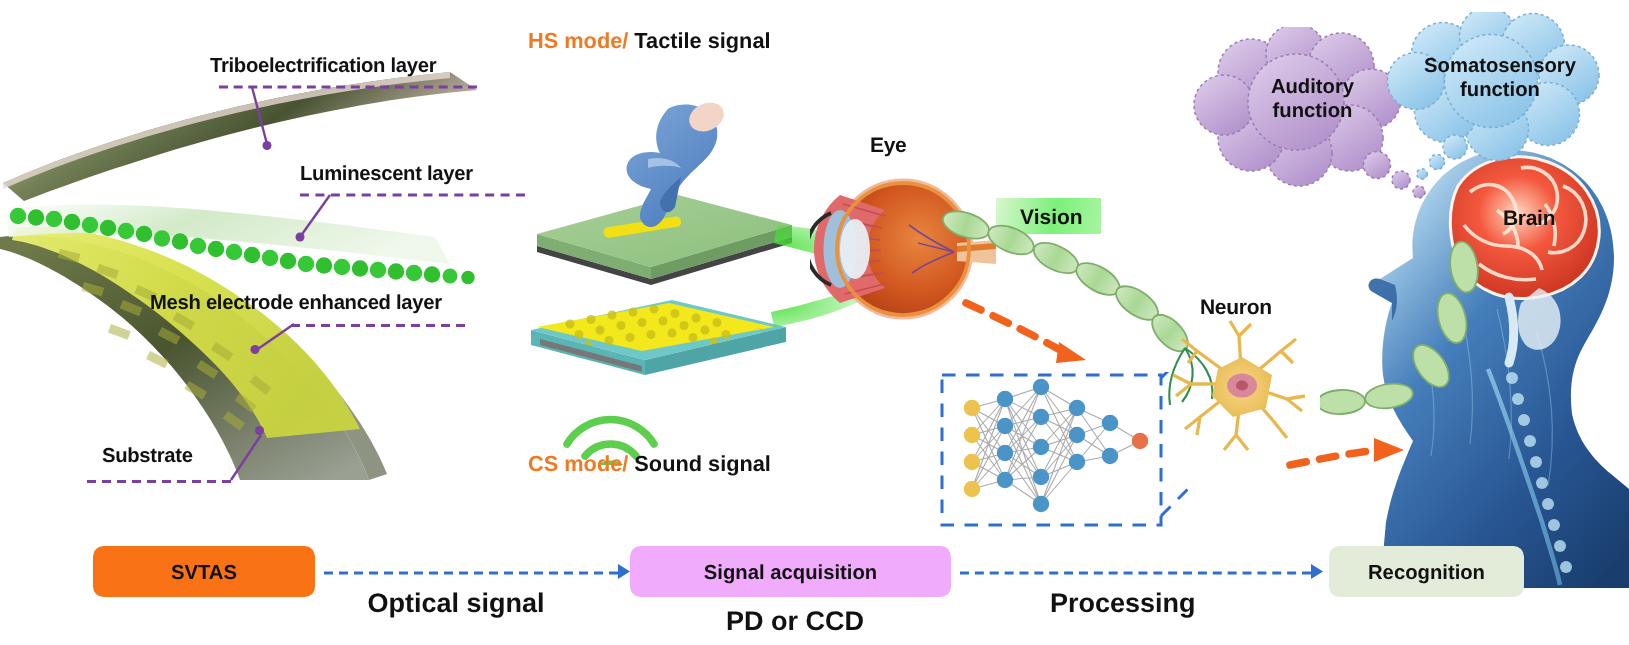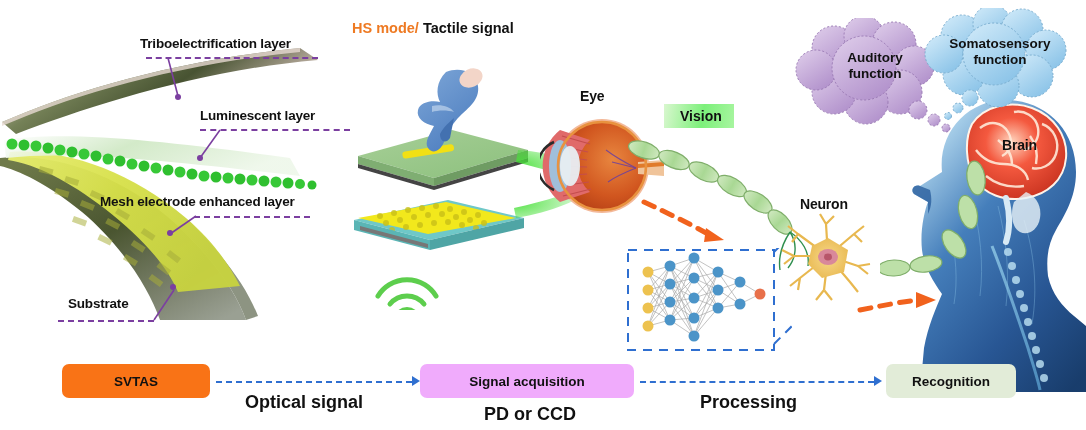--- a/index.html
+++ b/index.html
@@ -229,20 +229,24 @@
       <g fill="none" stroke="#4cc93a" stroke-width="5" stroke-linecap="round" opacity=".9">
         <path d="M38 96 A34 34 0 0 1 96 96"></path>
         <path d="M50 104 A22 22 0 0 1 84 104"></path>
         <path d="M60 112 A11 11 0 0 1 74 112"></path>
       </g>
     </g>
 
     <path d="M176 158 C212 152 240 140 258 126 C236 130 204 142 174 148 Z" fill="url(#beam)"></path>
   </svg>
 
+  <div class="abs mode" style="left:352px;top:302px;">
+    <span class="o">CS mode/</span>
+    <span class="b">Sound signal</span>
+  </div>
 
   <div class="abs lbl" style="left:580px;top:88px;font-size:14px;">Eye</div>
 
   <svg class="abs" style="left:540px;top:110px;width:130px;height:120px;" viewBox="0 0 130 120">
     <defs>
       <radialGradient id="sclera" cx="0.62" cy="0.42" r="0.7">
         <stop offset="0" stop-color="#e8863f"></stop>
           <stop offset="0.6" stop-color="#d1561f"></stop>
         <stop offset="1" stop-color="#b03c14"></stop>
       </radialGradient>
@@ -273,21 +277,21 @@
       <path d="M96 58 C84 52 74 46 66 40"></path>
         <path d="M96 58 C86 62 76 66 68 72"></path>
       <path d="M96 58 C88 56 80 54 72 52"></path>
     </g>
 
     <path d="M98 52 L124 50 L124 66 L98 64 Z" fill="#f0c49a"></path>
     <path d="M98 54 L124 52 L124 56 L98 58 Z" fill="#e07b2a"></path>
     <circle cx="62" cy="56" r="44" fill="none" stroke="#e8923f" stroke-width="2.5"></circle>
   </svg>
 
-  <div class="abs vision" style="left:664px;top:104px;padding-left:16px;">Vision</div>
+  <div class="abs vision" style="left:664px;top:132px;padding-left:16px;">Vision</div>
 
   <svg class="abs" style="left:620px;top:140px;width:320px;height:200px;" viewBox="0 0 320 200">
     <defs>
       <linearGradient id="myelin" x1="0" y1="0" x2="1" y2="0">
         <stop offset="0" stop-color="#cfe8bf"></stop>
           <stop offset="0.5" stop-color="#a9d894"></stop>
         <stop offset="1" stop-color="#cfe8bf"></stop>
       </linearGradient>
     </defs>
     <g fill="url(#myelin)" stroke="#7fae6a" stroke-width="1.2">

